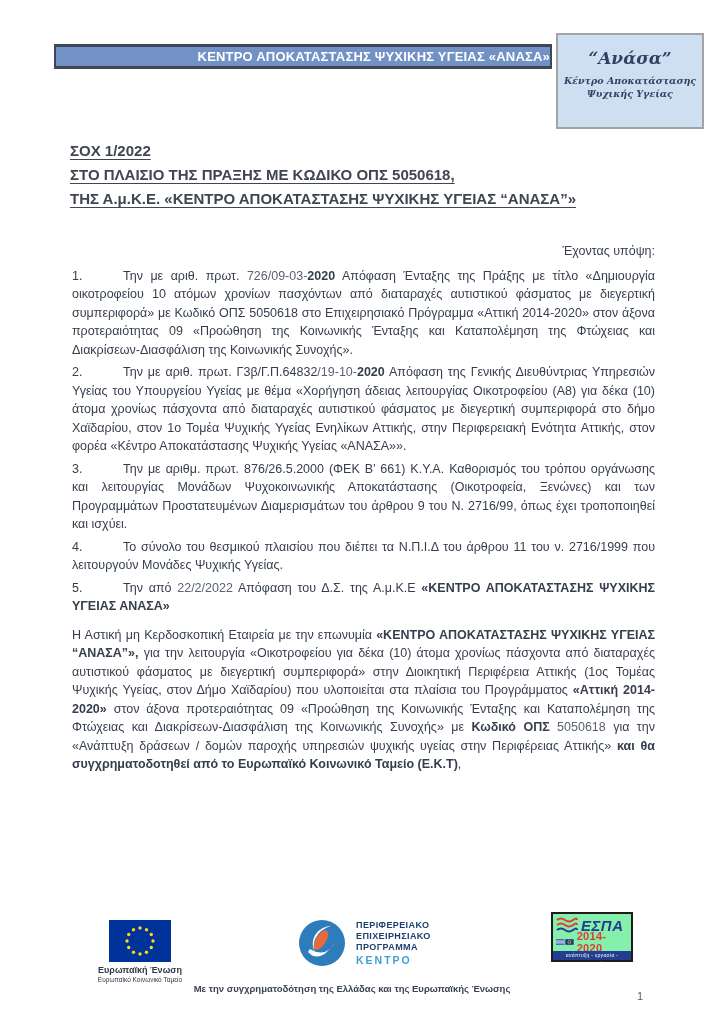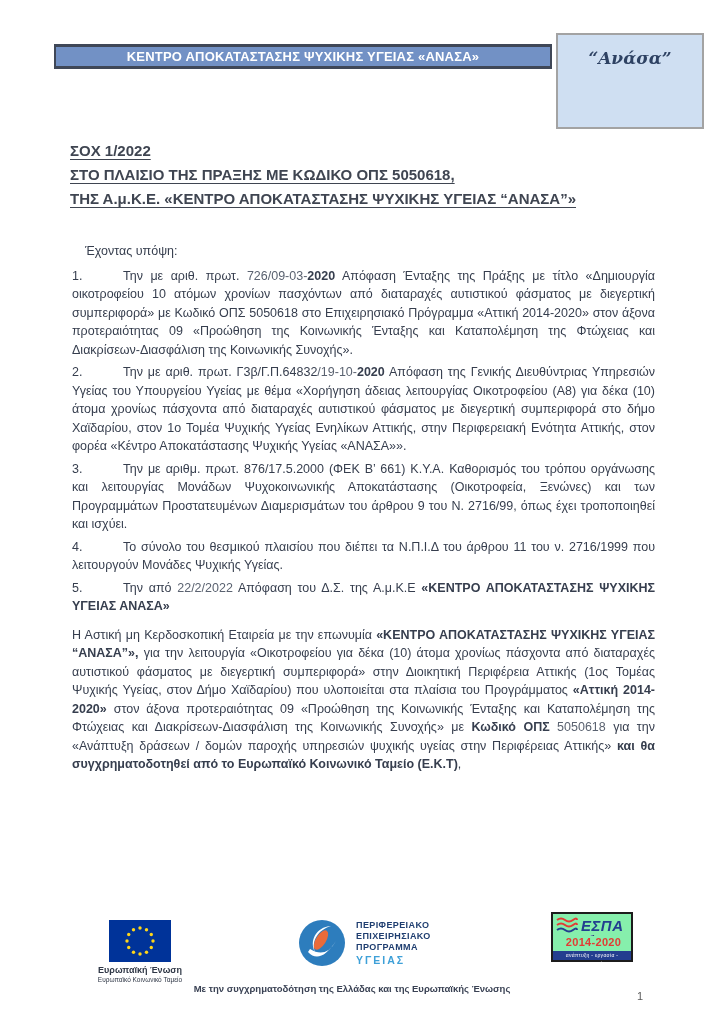--- a/index.html
+++ b/index.html
@@ -4,89 +4,93 @@
 <style>
   html,body{margin:0;padding:0;background:#e8e8e8;}
   .page{
     position:relative;width:724px;height:1024px;background:#ffffff;
     font-family:"Liberation Sans",sans-serif;overflow:hidden;margin:0 auto;
   }
   
   .header-bar{
     position:absolute;left:54px;top:44px;width:494px;height:19px;
     background:#7291c5;border:2px solid #3f4757;border-top-width:3px;border-bottom-width:3px;
-    display:flex;align-items:center;justify-content:center;
+    display:flex;align-items:center;justify-content:flex-end;
   }
   .header-bar-title{color:#ffffff;font-weight:bold;font-size:13px;letter-spacing:.2px;}
   .anasa-box{
     position:absolute;left:556px;top:33px;width:144px;height:92px;
     background:#cfdff2;border:2px solid #a3a3a3;text-align:center;color:#2e4263;
   }
   .anasa-title{font-family:"DejaVu Serif",serif;font-style:italic;font-weight:bold;font-size:17px;margin-top:13px;}
   .anasa-sub{font-family:"DejaVu Serif",serif;font-style:italic;font-size:9.5px;line-height:13px;margin-top:6px;font-weight:bold;}
   
   .doc-title{position:absolute;left:70px;top:139px;width:584px;text-align:left;
     color:#3f4551;font-weight:bold;font-size:15px;line-height:24px;}
   .doc-title .u{text-decoration:underline;text-underline-offset:3px;}
   
   .content{position:absolute;left:72px;top:242px;width:583px;color:#363e4e;
     font-size:12.5px;line-height:18.5px;text-align:justify;}
-  .content .intro{margin:0 0 6px 13px;text-align:left;}
+  .content .intro{margin:0 0 6px 4px;text-align:right;}
   .content p{margin:0 0 4px 0;}
   .li-num{display:inline-block;width:51px;}
   .body-par{margin-top:10px !important;}
   .seg-b{font-weight:bold;}
   .seg-l{color:#5a6270;}
   
   .eu-logo{position:absolute;left:78px;top:920px;width:124px;text-align:center;color:#2f3746;}
   .eu-flag{display:block;margin:0 auto;}
   .eu-label{font-weight:bold;font-size:9px;margin-top:3px;}
   .eu-sublabel{font-size:6.5px;margin-top:1px;}
   .pep-logo{position:absolute;left:298px;top:919px;display:flex;align-items:center;}
   .pep-text{margin-left:10px;text-align:left;}
   .pep-line{color:#1f3e70;font-weight:bold;font-size:9px;line-height:11px;letter-spacing:.4px;}
   .pep-attiki{color:#3ea0d8;font-weight:bold;font-size:10.5px;letter-spacing:2px;margin-top:1px;}
   .espa-box{position:absolute;left:551px;top:912px;width:78px;height:46px;border:2px solid #1c1c1c;background:#86efac;}
   .espa-top{display:flex;align-items:center;height:20px;padding:1px 3px 0 3px;}
   .espa-title{color:#233e8f;font-weight:bold;font-size:15px;font-style:italic;margin-left:3px;letter-spacing:.5px;}
-  .espa-mid{display:flex;align-items:center;height:13px;padding:0 3px;flex-direction:column;}
+  .espa-mid{display:flex;align-items:center;height:13px;padding:0 3px;}
   .espa-years{color:#e23b34;font-weight:bold;font-size:11px;margin-left:3px;letter-spacing:.3px;}
   .espa-motto{position:absolute;left:0;bottom:0;width:100%;height:9px;background:#233e8f;
     color:#ffffff;font-size:5px;text-align:center;line-height:9px;letter-spacing:.3px;}
   .cofinance{position:absolute;left:72px;top:983px;width:560px;text-align:center;
     color:#3a4254;font-weight:bold;font-size:9.5px;}
   .page-number{position:absolute;left:637px;top:990px;color:#5a5a5a;font-size:11px;}
 </style>
 </head>
 <body>
 
 <div class="page">
 
   <div class="header-bar">
     <span class="header-bar-title">ΚΕΝΤΡΟ ΑΠΟΚΑΤΑΣΤΑΣΗΣ ΨΥΧΙΚΗΣ ΥΓΕΙΑΣ «ΑΝΑΣΑ»</span>
   </div>
 
   <div class="anasa-box">
     <div class="anasa-title">“Ανάσα”</div>
+    <div class="anasa-sub">
+      <div>Κέντρο Αποκατάστασης</div>
+      <div>Ψυχικής Υγείας</div>
+    </div>
   </div>
 
   <div class="doc-title">
     <div><span class="u">ΣΟΧ 1/2022</span></div>
     <div><span class="u">ΣΤΟ ΠΛΑΙΣΙΟ ΤΗΣ ΠΡΑΞΗΣ ΜΕ ΚΩΔΙΚΟ ΟΠΣ 5050618,</span></div>
     <div><span class="u">ΤΗΣ Α.μ.Κ.Ε. «ΚΕΝΤΡΟ ΑΠΟΚΑΤΑΣΤΑΣΗΣ ΨΥΧΙΚΗΣ ΥΓΕΙΑΣ “ΑΝΑΣΑ”»</span></div>
   </div>
 
   <div class="content">
     <p class="intro">Έχοντας υπόψη:</p>
 
     <p><span class="li-num">1.</span><span><span>Την με αριθ. πρωτ. </span><span class="seg-l">726/09-03-</span><span class="seg-b">2020</span><span> Απόφαση Ένταξης της Πράξης με τίτλο «Δημιουργία οικοτροφείου 10 ατόμων χρονίων πασχόντων από διαταραχές αυτιστικού φάσματος με διεγερτική συμπεριφορά» με Κωδικό ΟΠΣ 5050618 στο Επιχειρησιακό Πρόγραμμα «Αττική 2014-2020» στον άξονα προτεραιότητας 09 «Προώθηση της Κοινωνικής Ένταξης και Καταπολέμηση της Φτώχειας και Διακρίσεων-Διασφάλιση της Κοινωνικής Συνοχής».</span></span></p>
 
     <p><span class="li-num">2.</span><span><span>Την με αριθ. πρωτ. Γ3β/Γ.Π.64832</span><span class="seg-l">/19-10-</span><span class="seg-b">2020</span><span> Απόφαση της Γενικής Διευθύντριας Υπηρεσιών Υγείας του Υπουργείου Υγείας με θέμα «Χορήγηση άδειας λειτουργίας Οικοτροφείου (Α8) για δέκα (10) άτομα χρονίως πάσχοντα από διαταραχές αυτιστικού φάσματος με διεγερτική συμπεριφορά στο δήμο Χαϊδαρίου, στον 1ο Τομέα Ψυχικής Υγείας Ενηλίκων Αττικής, στην Περιφερειακή Ενότητα Αττικής, στον φορέα «Κέντρο Αποκατάστασης Ψυχικής Υγείας «ΑΝΑΣΑ»».</span></span></p>
 
-    <p><span class="li-num">3.</span><span><span>Την με αριθμ. πρωτ. 876/17.5.2000 (ΦΕΚ Β’ 661) Κ.Υ.Α. Καθορισμός του τρόπου οργάνωσης και λειτουργίας Μονάδων Ψυχοκοινωνικής Αποκατάστασης (Οικοτροφεία, Ξενώνες) και των Προγραμμάτων Προστατευμένων Διαμερισμάτων του άρθρου 9 του Ν. 2716/99, όπως έχει τροποποιηθεί και ισχύει.</span></span></p>
+    <p><span class="li-num">3.</span><span><span>Την με αριθμ. πρωτ. 876/26.5.2000 (ΦΕΚ Β’ 661) Κ.Υ.Α. Καθορισμός του τρόπου οργάνωσης και λειτουργίας Μονάδων Ψυχοκοινωνικής Αποκατάστασης (Οικοτροφεία, Ξενώνες) και των Προγραμμάτων Προστατευμένων Διαμερισμάτων του άρθρου 9 του Ν. 2716/99, όπως έχει τροποποιηθεί και ισχύει.</span></span></p>
 
     <p><span class="li-num">4.</span><span><span>Το σύνολο του θεσμικού πλαισίου που διέπει τα Ν.Π.Ι.Δ του άρθρου 11 του ν. 2716/1999 που λειτουργούν Μονάδες Ψυχικής Υγείας.</span></span></p>
 
     <p><span class="li-num">5.</span><span><span>Την από </span><span class="seg-l">22/2/2022</span><span> Απόφαση του Δ.Σ. της Α.μ.Κ.Ε </span><span class="seg-b">«ΚΕΝΤΡΟ ΑΠΟΚΑΤΑΣΤΑΣΗΣ ΨΥΧΙΚΗΣ ΥΓΕΙΑΣ ΑΝΑΣΑ»</span></span></p>
 
     <p class="body-par"><span>Η Αστική μη Κερδοσκοπική Εταιρεία με την επωνυμία </span><span class="seg-b">«ΚΕΝΤΡΟ ΑΠΟΚΑΤΑΣΤΑΣΗΣ ΨΥΧΙΚΗΣ ΥΓΕΙΑΣ “ΑΝΑΣΑ”»,</span><span> για την λειτουργία «Οικοτροφείου για δέκα (10) άτομα χρονίως πάσχοντα από διαταραχές αυτιστικού φάσματος με διεγερτική συμπεριφορά» στην Διοικητική Περιφέρεια Αττικής (1ος Τομέας Ψυχικής Υγείας, στον Δήμο Χαϊδαρίου) που υλοποιείται στα πλαίσια του Προγράμματος </span><span class="seg-b">«Αττική 2014-2020»</span><span> στον άξονα προτεραιότητας 09 «Προώθηση της Κοινωνικής Ένταξης και Καταπολέμηση της Φτώχειας και Διακρίσεων-Διασφάλιση της Κοινωνικής Συνοχής» με </span><span class="seg-b">Κωδικό ΟΠΣ</span><span> </span><span class="seg-l">5050618</span><span> για την «Ανάπτυξη δράσεων / δομών παροχής υπηρεσιών ψυχικής υγείας στην Περιφέρειας Αττικής» </span><span class="seg-b">και θα συγχρηματοδοτηθεί από το Ευρωπαϊκό Κοινωνικό Ταμείο (Ε.Κ.Τ)</span><span>,</span></p>
   </div>
 
   <div class="eu-logo">
     <svg class="eu-flag" width="62" height="42" viewBox="0 0 62 42">
@@ -114,21 +118,21 @@
     <svg width="48" height="48" viewBox="0 0 48 48">
       <circle cx="24" cy="24" r="23" fill="#2d7dbd"></circle>
       <path d="M10 33 Q 22 46 38 22 Q 28 40 12 30 Z" fill="#ffffff"></path>
       <path d="M33 7 C 18 8, 11 22, 17 33 C 13 22, 20 11, 33 7 Z" fill="#ffffff"></path>
       <ellipse cx="23" cy="21" rx="5" ry="11" transform="rotate(32 23 21)" fill="#e96b3a"></ellipse>
     </svg>
     <div class="pep-text">
       <div class="pep-line">ΠΕΡΙΦΕΡΕΙΑΚΟ</div>
       <div class="pep-line">ΕΠΙΧΕΙΡΗΣΙΑΚΟ</div>
       <div class="pep-line">ΠΡΟΓΡΑΜΜΑ</div>
-      <div class="pep-attiki">ΥΓΕΙΑΣ</div>
+      <div class="pep-attiki">ΚΕΝΤΡΟ</div>
     </div>
   </div>
 
   <div class="espa-box">
     <div class="espa-top">
       <svg width="22" height="16" viewBox="0 0 22 16">
         <path d="M1 3 Q 5 0 9 3 T 17 3 T 21 3" stroke="#e23b34" stroke-width="2" fill="none"></path>
         <path d="M1 8 Q 5 5 9 8 T 17 8 T 21 8" stroke="#e23b34" stroke-width="2" fill="none"></path>
         <path d="M1 13 Q 5 10 9 13 T 17 13 T 21 13" stroke="#233e8f" stroke-width="2" fill="none"></path>
       </svg>

